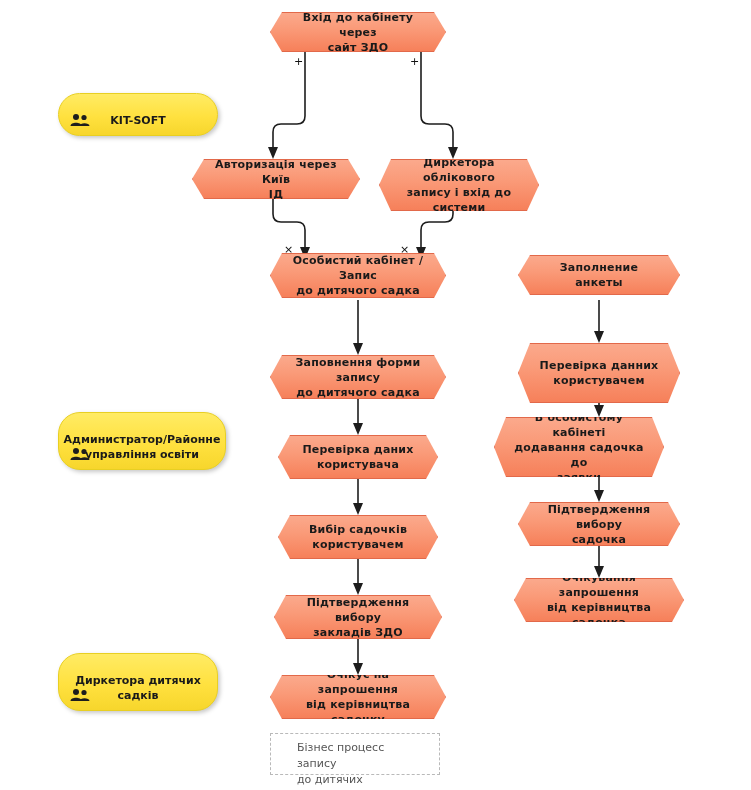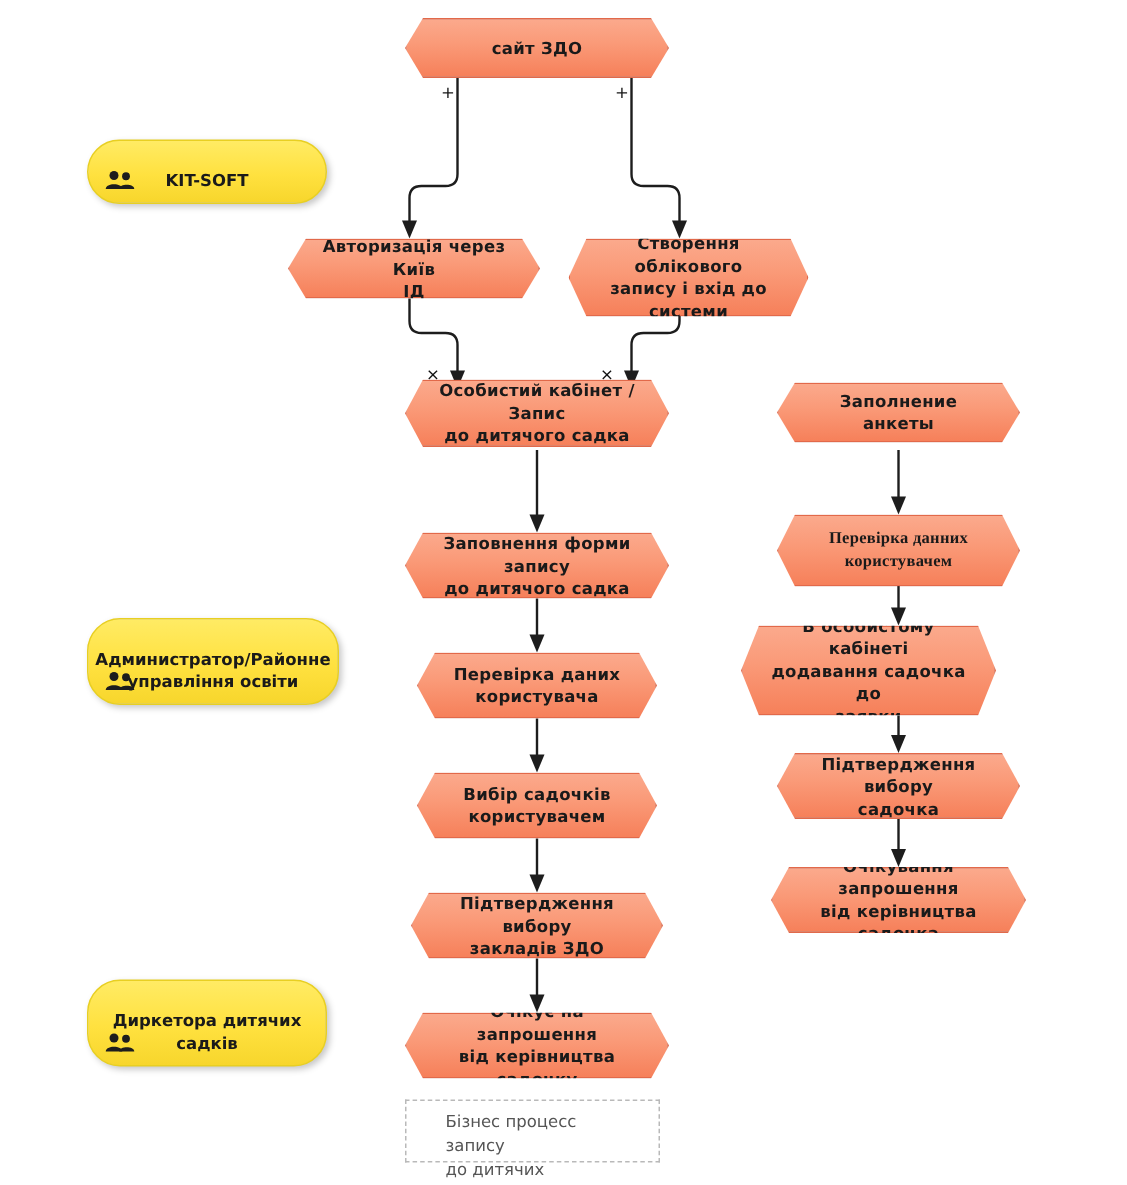--- a/index.html
+++ b/index.html
@@ -142,34 +142,35 @@
     <svg class="lane-icon" viewBox="0 0 22 14">
       <circle cx="7" cy="4" r="3" fill="#1d1d1d"></circle>
       <circle cx="15" cy="4.5" r="2.6" fill="#1d1d1d"></circle>
       <path d="M1.5,13 C1.5,8.8 12.5,8.8 12.5,13 Z" fill="#1d1d1d"></path>
       <path d="M10.5,13 C10.5,9.3 20.5,9.3 20.5,13 Z" fill="#1d1d1d"></path>
     </svg>
   </div>
 
   <div class="node" style="left:270px;top:12px;width:176px;height:40px;">
     <div>
+      <span>Вхід до кабінету через</span>
       <span>сайт ЗДО</span>
     </div>
   </div>
 
   <div class="node" style="left:192px;top:159px;width:168px;height:40px;">
     <div>
       <span>Авторизація через Київ</span>
       <span>ІД</span>
     </div>
   </div>
 
   <div class="node" style="left:379px;top:159px;width:160px;height:52px;">
     <div>
-      <span>Створення облікового</span>
+      <span>Диркетора облікового</span>
       <span>запису і вхід до</span>
       <span>системи</span>
     </div>
   </div>
 
   <div class="node" style="left:270px;top:253px;width:176px;height:45px;">
     <div>
       <span>Особистий кабінет /Запис</span>
       <span>до дитячого садка</span>
     </div>
@@ -209,21 +210,21 @@
       <span>від керівництва садочку</span>
     </div>
   </div>
 
   <div class="node" style="left:518px;top:255px;width:162px;height:40px;">
     <div>
       <span>Заполнение анкеты</span>
     </div>
   </div>
 
-  <div class="node" style="left:518px;top:343px;width:162px;height:48px;font-family:Liberation Serif, serif;">
+  <div class="node" style="left:518px;top:343px;width:162px;height:60px;">
     <div>
       <span>Перевірка данних</span>
       <span>користувачем</span>
     </div>
   </div>
 
   <div class="node" style="left:494px;top:417px;width:170px;height:60px;">
     <div>
       <span>В особистому кабінеті</span>
       <span>додавання садочка до</span>

